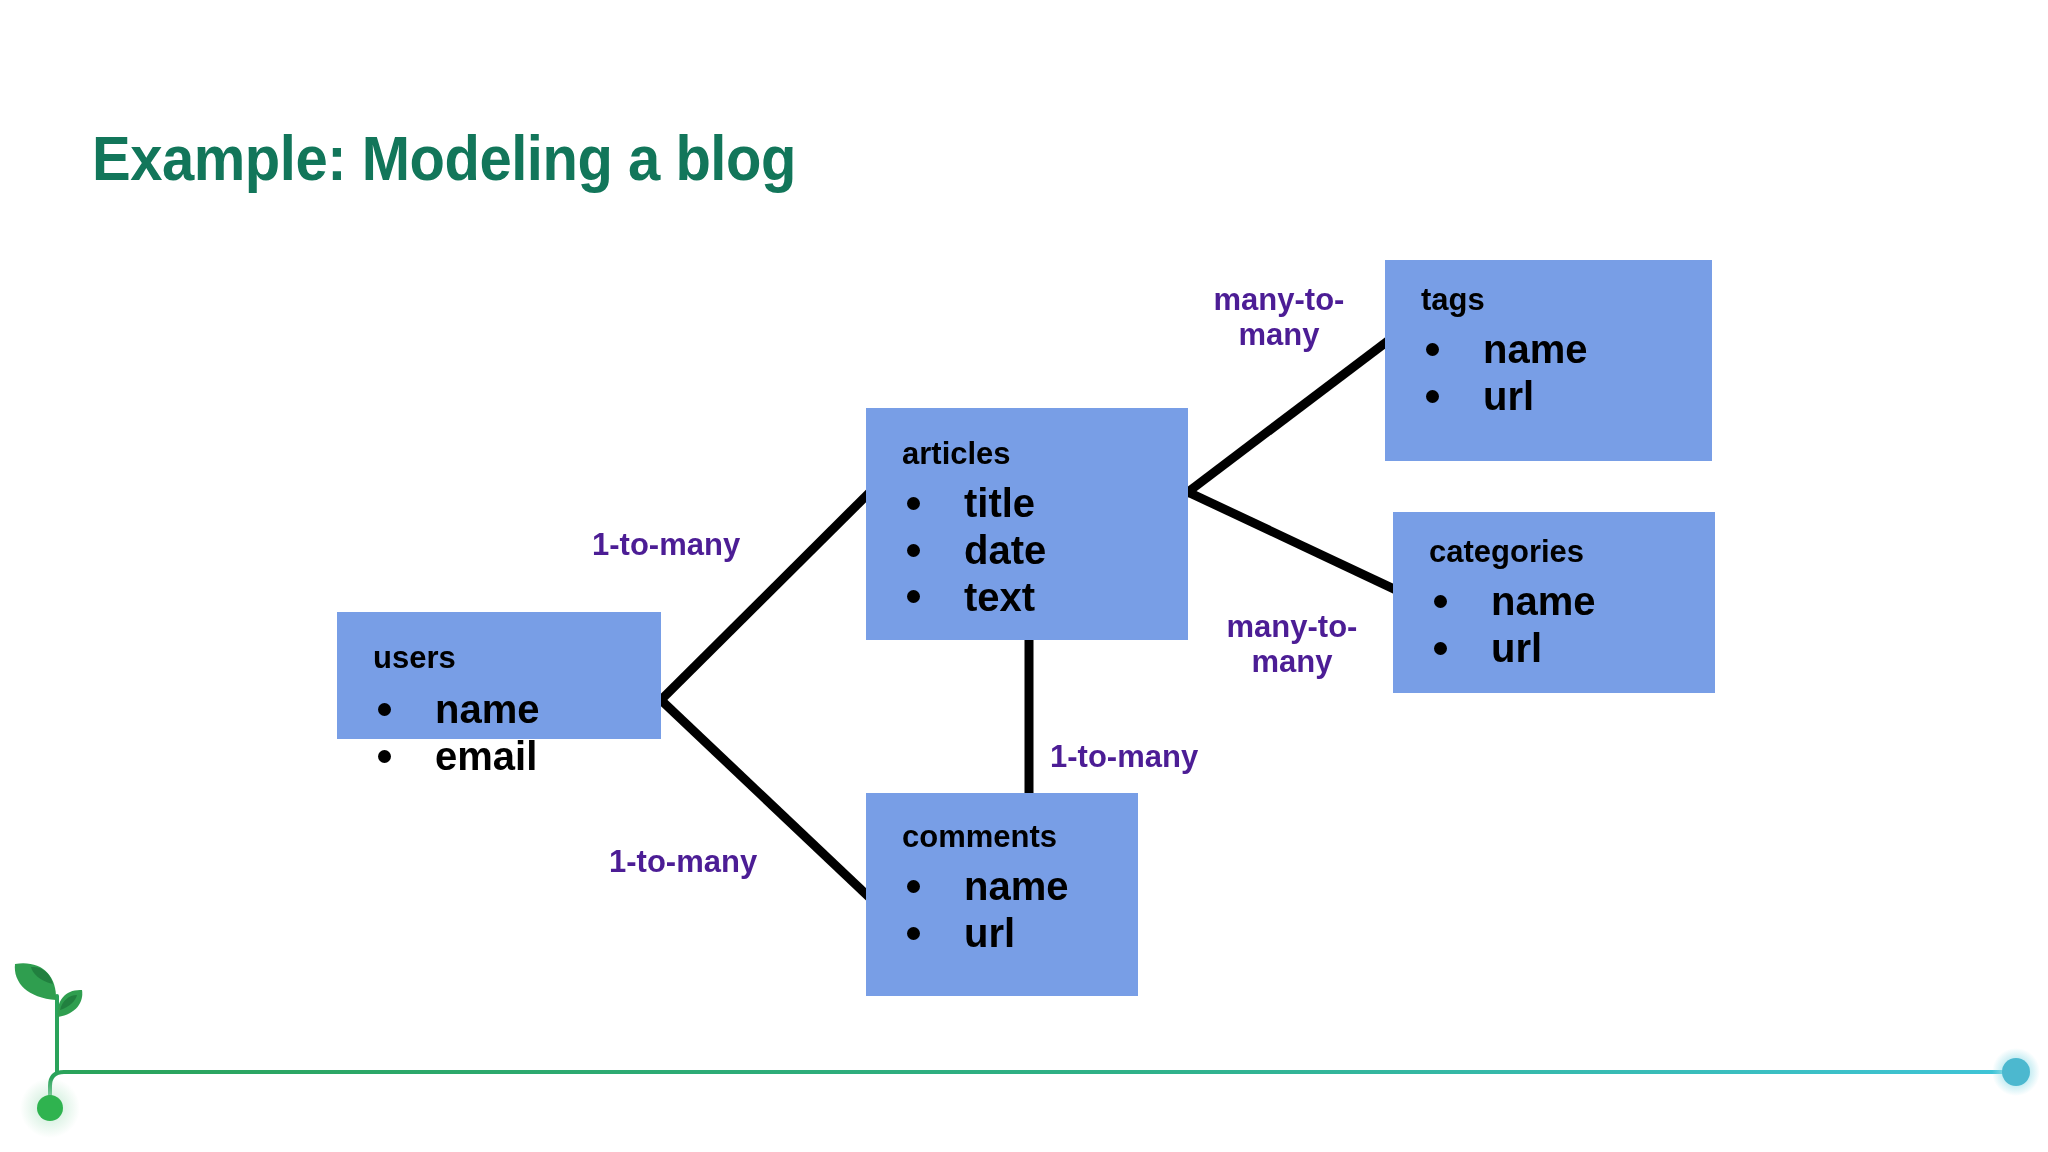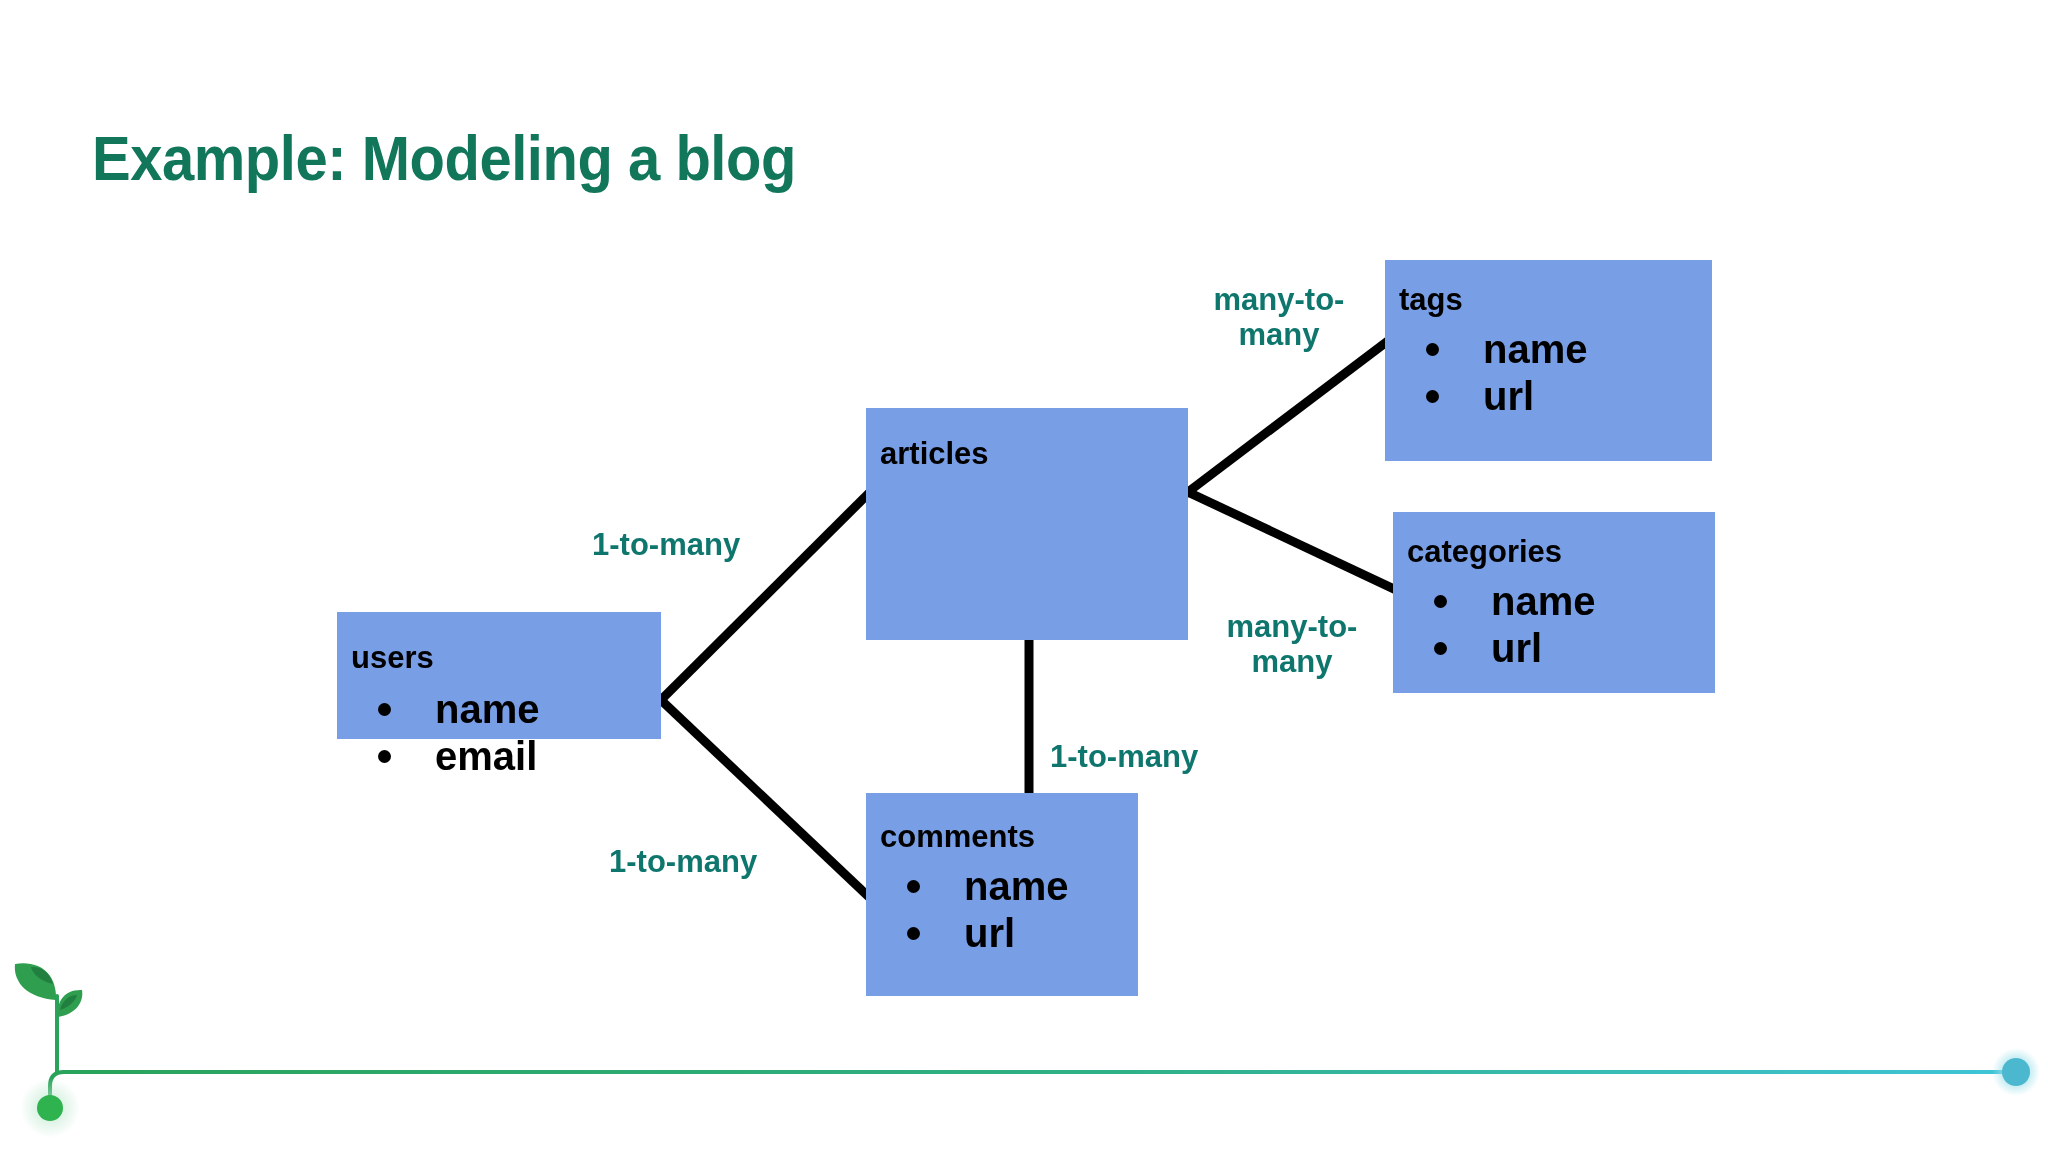--- a/index.html
+++ b/index.html
@@ -56,21 +56,21 @@
 
   .entity-box {
     position: absolute;
     background: #789ee6;
     box-sizing: border-box;
     color: #000000;
     font-family: "Liberation Sans", sans-serif;
   }
   .entity-name {
     position: absolute;
-    left: 14px;
+    left: 36px;
     font-size: 31px;
     font-weight: bold;
     line-height: 1;
     white-space: nowrap;
   }
   .entity-fields {
     position: absolute;
     left: 18px;
     margin: 0;
     padding: 0;
@@ -112,21 +112,21 @@
   #box-categories .entity-fields { top: 66px; }
   #box-comments   .entity-name { top: 28px; }
   #box-comments   .entity-fields { top: 70px; }
 
   
   .edge-label {
     position: absolute;
     font-family: "Liberation Sans", sans-serif;
     font-size: 31px;
     font-weight: bold;
-    color: #0f766e;
+    color: #4c1d95;
     line-height: 1.12;
     white-space: pre-line;
     text-align: center;
   }
   #label-users-articles   { left: 592px; top: 528px; }
   #label-users-comments   { left: 609px; top: 845px; }
   #label-articles-comments{ left: 1050px; top: 740px; }
   #label-articles-tags    { left: 1194px; top: 283px; width: 170px; }
   #label-articles-cats    { left: 1207px; top: 610px; width: 170px; }
 
@@ -174,20 +174,34 @@
         </li>
         <li class="entity-field">
           <span class="field-bullet"></span>
           <span>email</span>
         </li>
       </ul>
     </div>
 
     <div class="entity-box" id="box-articles">
       <div class="entity-name">articles</div>
+      <ul class="entity-fields">
+        <li class="entity-field">
+          <span class="field-bullet"></span>
+          <span>title</span>
+        </li>
+        <li class="entity-field">
+          <span class="field-bullet"></span>
+          <span>date</span>
+        </li>
+        <li class="entity-field">
+          <span class="field-bullet"></span>
+          <span>text</span>
+        </li>
+      </ul>
     </div>
 
     <div class="entity-box" id="box-tags">
       <div class="entity-name">tags</div>
       <ul class="entity-fields">
         <li class="entity-field">
           <span class="field-bullet"></span>
           <span>name</span>
         </li>
         <li class="entity-field">

